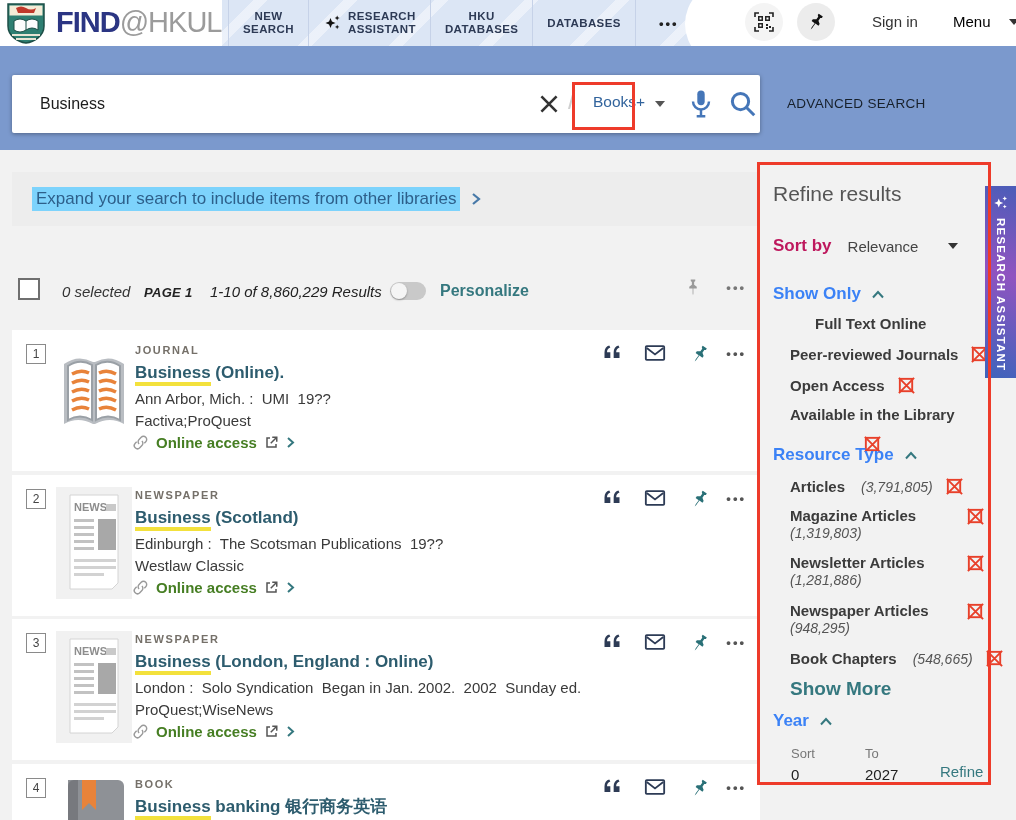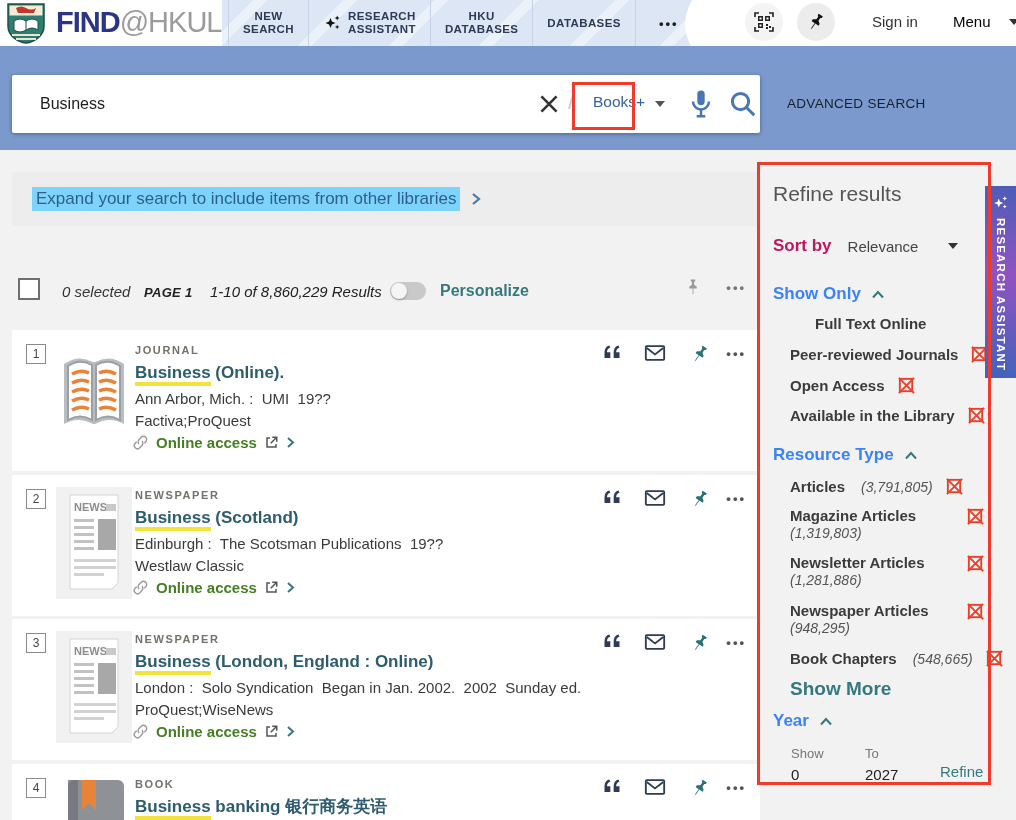--- a/index.html
+++ b/index.html
@@ -466,21 +466,21 @@
     <path d="M2 2l16 16 M18 2L2 18" stroke="#e8402a" stroke-width="2"></path>
   </svg>
 </div>
 <div class="f-item" style="top:376px;">
   <span>Open Access</span>
   <svg width="19" height="19" viewBox="0 0 20 20">
     <rect x="3" y="3" width="13" height="13" stroke="#e8402a" stroke-width="2" fill="none"></rect>
     <path d="M2 2l16 16 M18 2L2 18" stroke="#e8402a" stroke-width="2"></path>
   </svg>
 </div>
-<div class="f-item" style="top:406px;">
+<div class="f-item" style="top:406px;flex-direction:column;">
   <span>Available in the Library</span>
   <svg width="19" height="19" viewBox="0 0 20 20">
     <rect x="3" y="3" width="13" height="13" stroke="#e8402a" stroke-width="2" fill="none"></rect>
     <path d="M2 2l16 16 M18 2L2 18" stroke="#e8402a" stroke-width="2"></path>
   </svg>
 </div>
 
 <div class="sec-head" style="top:445px;">
   <span>Resource Type</span>
   <svg width="14" height="9" viewBox="0 0 14 9">
@@ -528,21 +528,21 @@
   </svg>
 </div>
 <div class="show-more">Show More</div>
 
 <div class="sec-head" style="top:711px;">
   <span>Year</span>
   <svg width="14" height="9" viewBox="0 0 14 9">
     <path d="M2 7.5L7 2l5 5.5" stroke="#35787f" stroke-width="2" fill="none"></path>
   </svg>
 </div>
-<div class="yr-label" style="left:791px; top:746px;">Show</div>
+<div class="yr-label" style="left:791px; top:746px;">Sort</div>
 <div class="yr-label" style="left:865px; top:746px;">To</div>
 <div class="yr-value" style="left:791px; top:766px;">0</div>
 <div class="yr-value" style="left:865px; top:766px;">2027</div>
 <div class="yr-refine">Refine</div>
 
 <div class="ratab">
   <svg width="18" height="18" viewBox="0 0 24 24">
     <path d="M9 6l1.7 4.3L15 12l-4.3 1.7L9 18l-1.7-4.3L3 12l4.3-1.7z" fill="#fff"></path>
     <path d="M17 3l.9 2.1L20 6l-2.1.9L17 9l-.9-2.1L14 6l2.1-.9z" fill="#fff"></path>
     <path d="M17 14l.8 1.9 1.9.8-1.9.8-.8 1.9-.8-1.9-1.9-.8 1.9-.8z" fill="#fff"></path>

